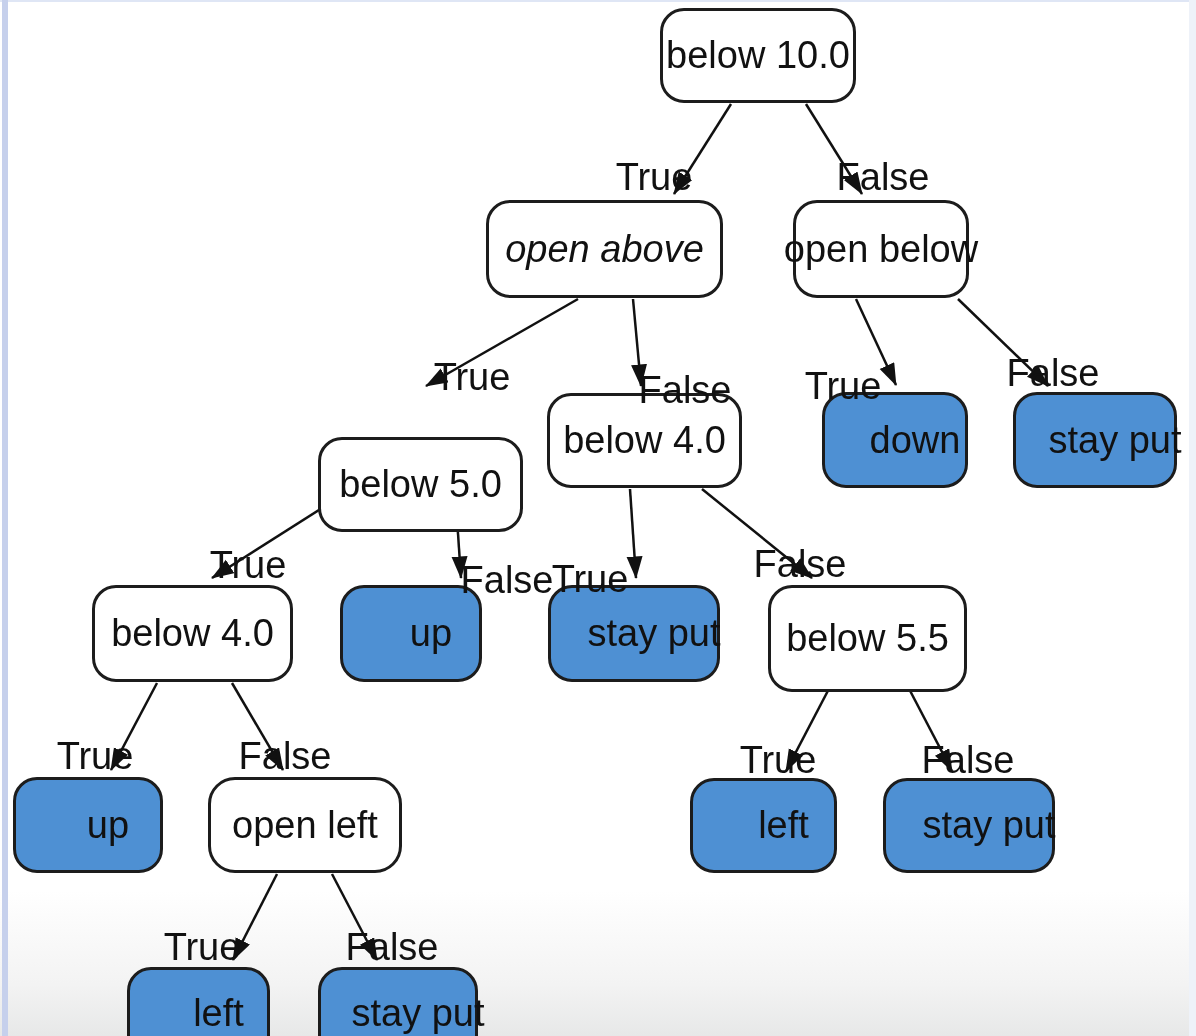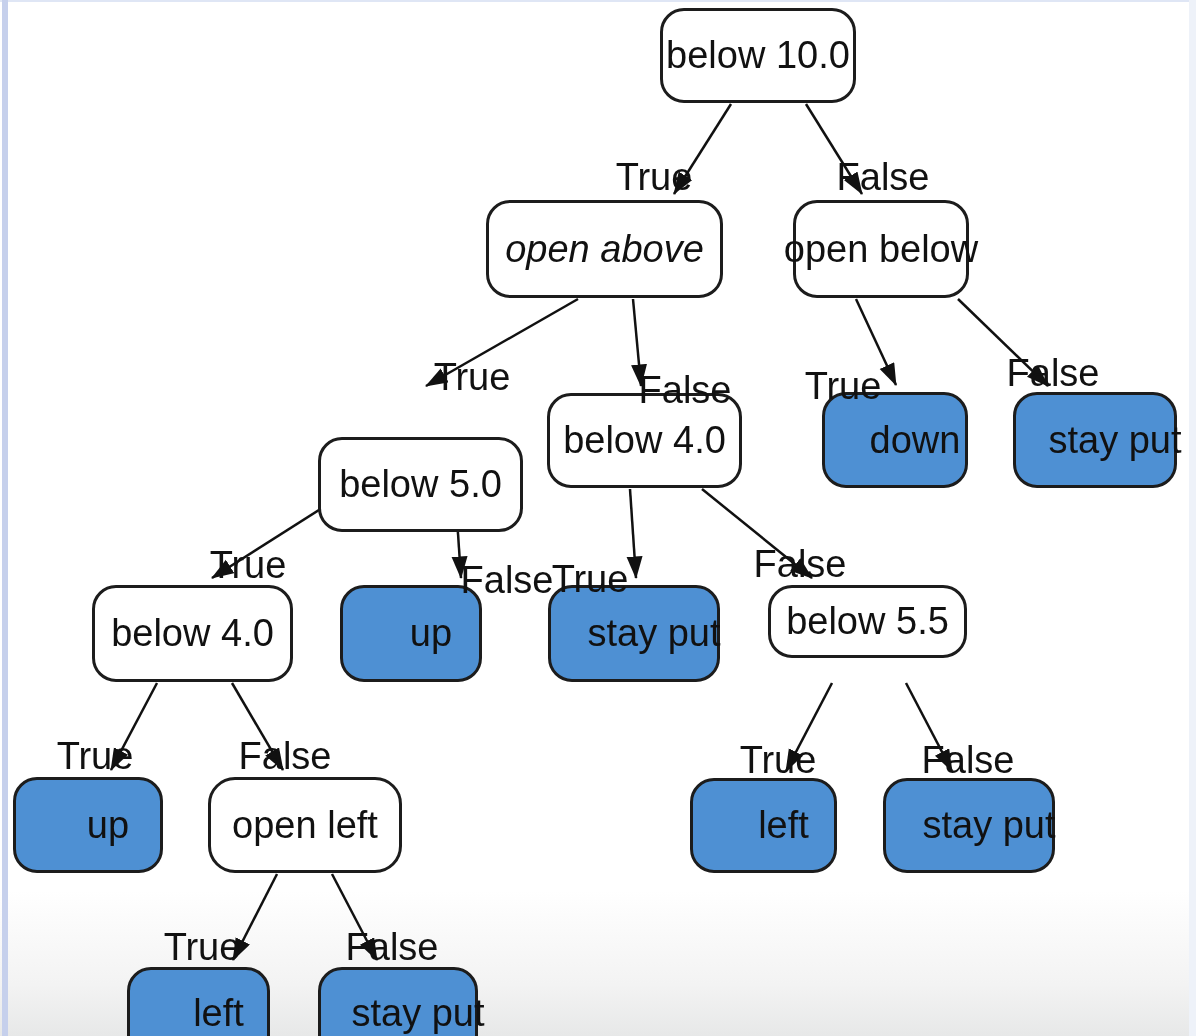--- a/index.html
+++ b/index.html
@@ -75,21 +75,21 @@
       <div class="tree-node decision" style="left: 660px; top: 8px; width: 196px; height: 95px;">below 10.0</div>
       <div class="tree-node decision" style="left: 486px; top: 200px; width: 237px; height: 98px; font-style: italic;">open above</div>
       <div class="tree-node decision" style="left: 793px; top: 200px; width: 176px; height: 98px;">open below</div>
       <div class="tree-node decision" style="left: 318px; top: 393px; width: 205px; height: 95px; margin-top: 44px;">below 5.0</div>
       <div class="tree-node decision" style="left: 547px; top: 393px; width: 195px; height: 95px;">below 4.0</div>
       <div class="tree-node leaf" style="left: 822px; top: 392px; width: 146px; height: 96px; background: rgb(78, 144, 211);">down</div>
       <div class="tree-node leaf" style="left: 1013px; top: 392px; width: 164px; height: 96px; background: rgb(78, 144, 211);">stay put</div>
       <div class="tree-node decision" style="left: 92px; top: 585px; width: 201px; height: 97px;">below 4.0</div>
       <div class="tree-node leaf" style="left: 340px; top: 585px; width: 142px; height: 97px; background: rgb(78, 144, 211);">up</div>
       <div class="tree-node leaf" style="left: 548px; top: 585px; width: 172px; height: 97px; background: rgb(78, 144, 211);">stay put</div>
-      <div class="tree-node decision" style="left: 768px; top: 585px; width: 199px; height: 73px;">below 5.5</div>
+      <div class="tree-node decision" style="left: 768px; top: 585px; width: 199px; height: 107px;">below 5.5</div>
       <div class="tree-node leaf" style="left: 13px; top: 777px; width: 150px; height: 96px; background: rgb(78, 144, 211);">up</div>
       <div class="tree-node decision" style="left: 208px; top: 777px; width: 194px; height: 96px; border-radius: 27px;">open left</div>
       <div class="tree-node leaf" style="left: 690px; top: 778px; width: 147px; height: 95px; background: rgb(78, 144, 211);">left</div>
       <div class="tree-node leaf" style="left: 883px; top: 778px; width: 172px; height: 95px; background: rgb(78, 144, 211);">stay put</div>
       <div class="tree-node leaf" style="left: 127px; top: 967px; width: 143px; height: 93px; background: rgb(78, 144, 211);">left</div>
       <div class="tree-node leaf" style="left: 318px; top: 967px; width: 160px; height: 93px; background: rgb(78, 144, 211);">stay put</div>
       <span class="edge-label" style="left: 654px; top: 129px;">True</span>
       <span class="edge-label" style="left: 883px; top: 129px;">False</span>
       <span class="edge-label" style="left: 472px; top: 329px;">True</span>
       <span class="edge-label" style="left: 685px; top: 342px;">False</span>

